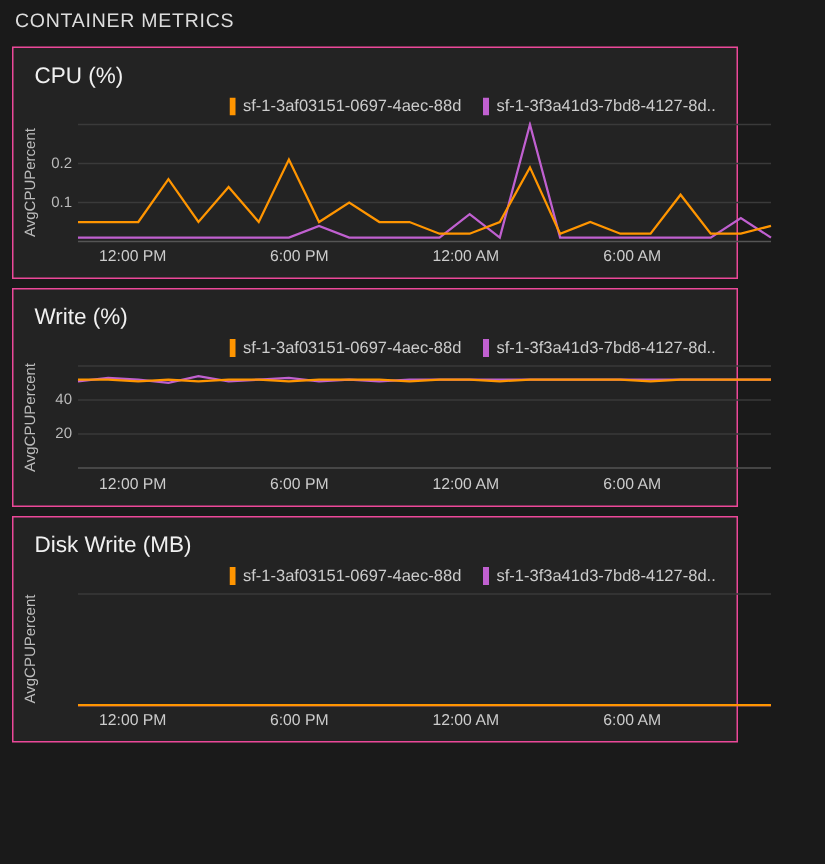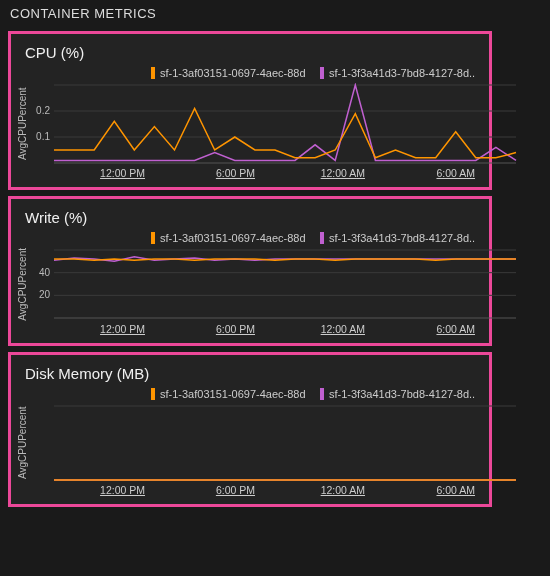--- a/index.html
+++ b/index.html
@@ -18,21 +18,21 @@
   }
   .panel-header {
     padding: 6px 10px 4px 10px;
     font-size: 13px;
     letter-spacing: 0.5px;
     color: #ddd;
   }
   .chart-card {
     margin: 6px 8px;
     background: #232323;
-    border: 3px solid #ec4899;
+    border: 1px solid #ec4899;
   }
   .chart-title {
     padding: 10px 14px 6px 14px;
     font-size: 15px;
     color: #f0f0f0;
   }
   .legend {
     display: flex;
     justify-content: flex-end;
     gap: 14px;
@@ -82,22 +82,21 @@
   }
   .xaxis-labels {
     flex: 1;
     display: flex;
     justify-content: space-between;
     font-size: 10.5px;
     color: #ccc;
   }
   .xaxis-labels span {
     flex: 1;
-    text-align: right;
-    text-decoration: underline;
+    text-align: center;
   }
 </style>
 </head>
 <body>
 
 <div class="panel">
   <div class="panel-header">CONTAINER METRICS</div>
 
   <div class="chart-card">
     <div class="chart-title">CPU (%)</div>
@@ -175,21 +174,21 @@
       <div class="xaxis-labels">
         <span>12:00 PM</span>
         <span>6:00 PM</span>
         <span>12:00 AM</span>
         <span>6:00 AM</span>
       </div>
     </div>
   </div>
 
   <div class="chart-card">
-    <div class="chart-title">Disk Memory (MB)</div>
+    <div class="chart-title">Disk Write (MB)</div>
     <div class="legend">
       <div class="legend-item">
         <div class="legend-swatch" style="background:#ff9500"></div>
         <span>sf-1-3af03151-0697-4aec-88d...</span>
       </div>
       <div class="legend-item">
         <div class="legend-swatch" style="background:#c060d0"></div>
         <span>sf-1-3f3a41d3-7bd8-4127-8d...</span>
       </div>
     </div>

